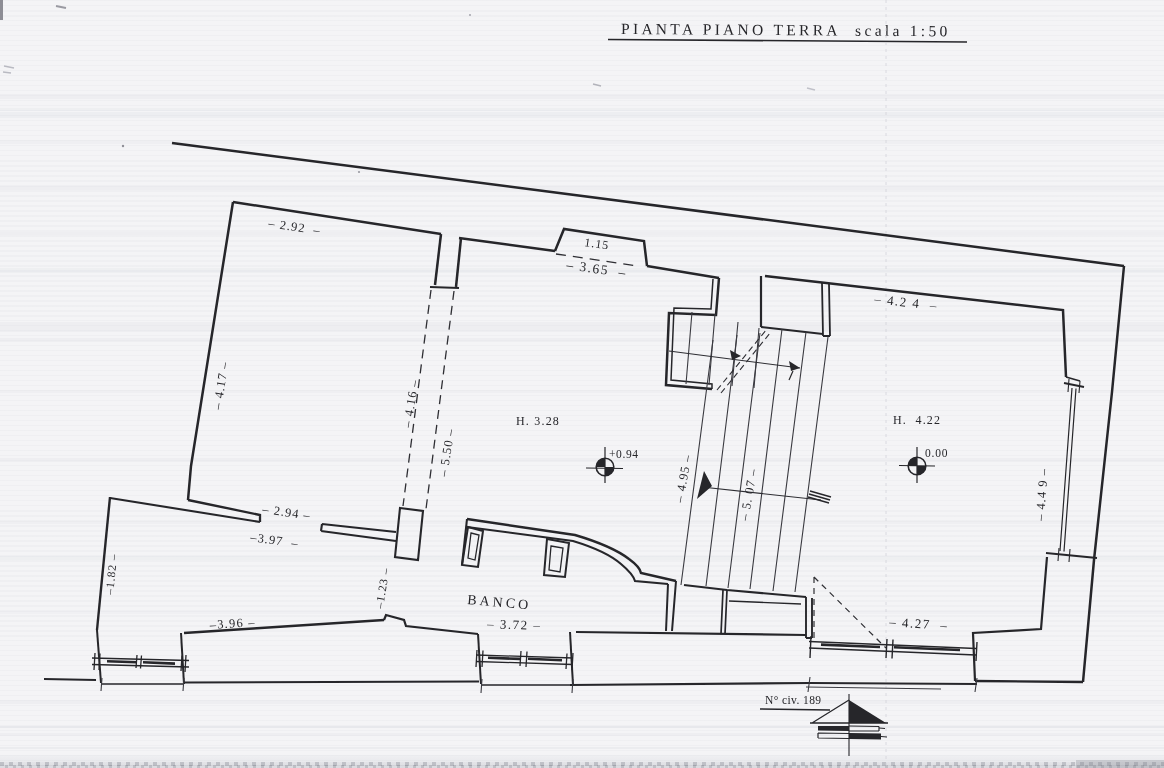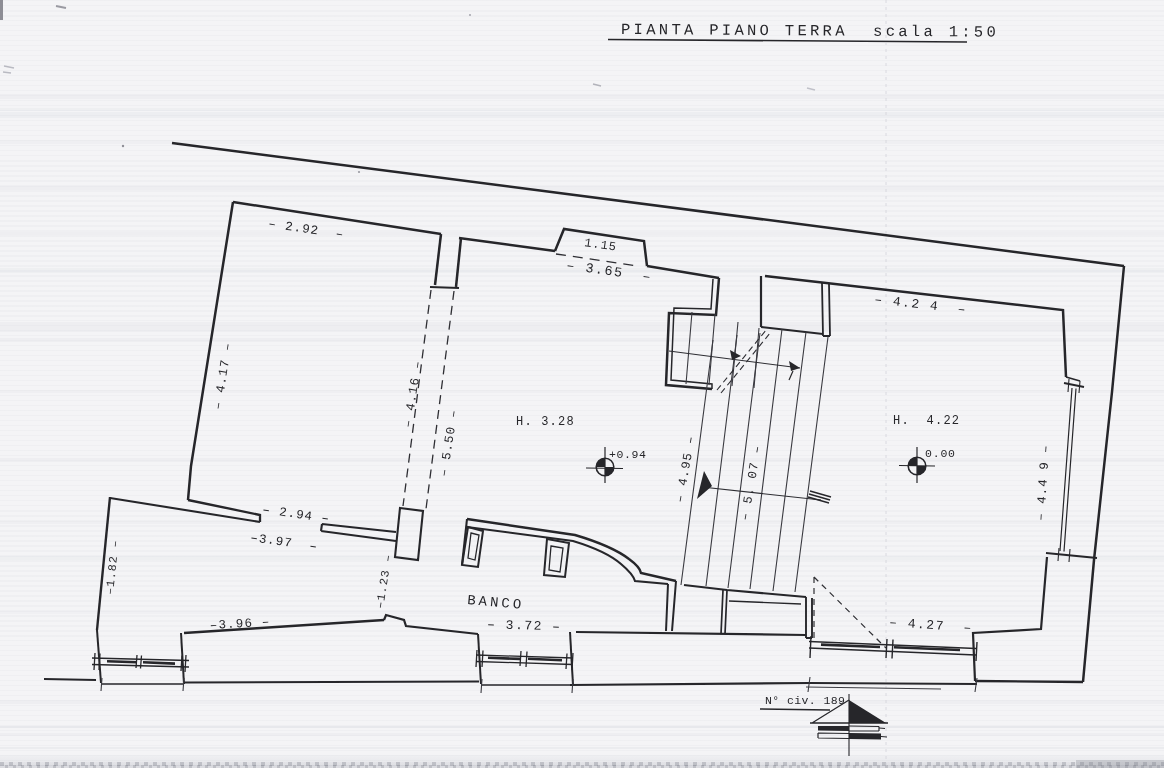--- a/index.html
+++ b/index.html
@@ -1,18 +1,18 @@
 <!DOCTYPE html>
 <html><head>
 <meta charset="utf-8">
 <style>
   html,body{margin:0;padding:0;}
   #page{position:relative;width:1164px;height:768px;overflow:hidden;
     background:#f4f4f6;
-    font-family:Liberation Mono, monospace;}
+    font-family:Liberation Serif, serif;}
   .streaks{position:absolute;left:0;top:0;width:1164px;height:768px;
     background:repeating-linear-gradient(180deg, rgba(188,190,201,0.09) 0px, rgba(188,190,201,0.09) 1.5px, rgba(255,255,255,0) 1.5px, rgba(255,255,255,0) 5px);
     pointer-events:none;}
   .band{position:absolute;left:0;width:1164px;pointer-events:none;}
   svg{position:absolute;left:0;top:0;filter:blur(0.28px);}
   text{fill:#26262a;}
 </style>
 </head>
 <body>
 <div id="page">

